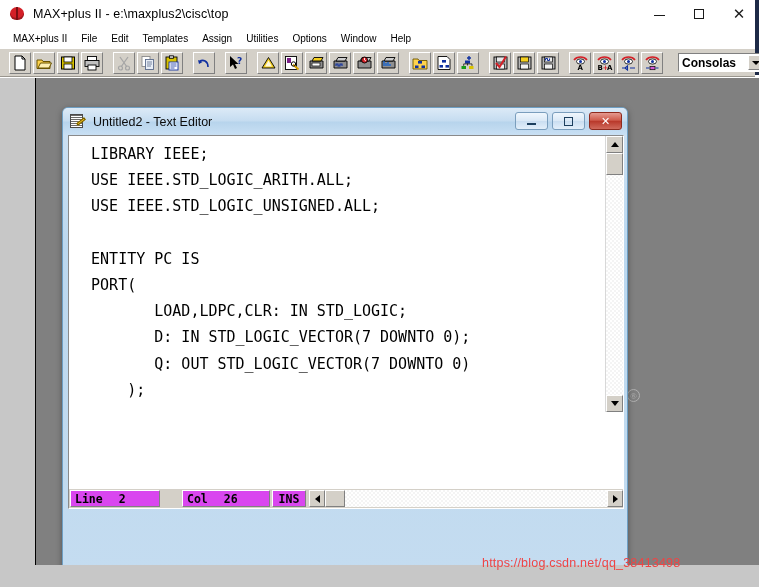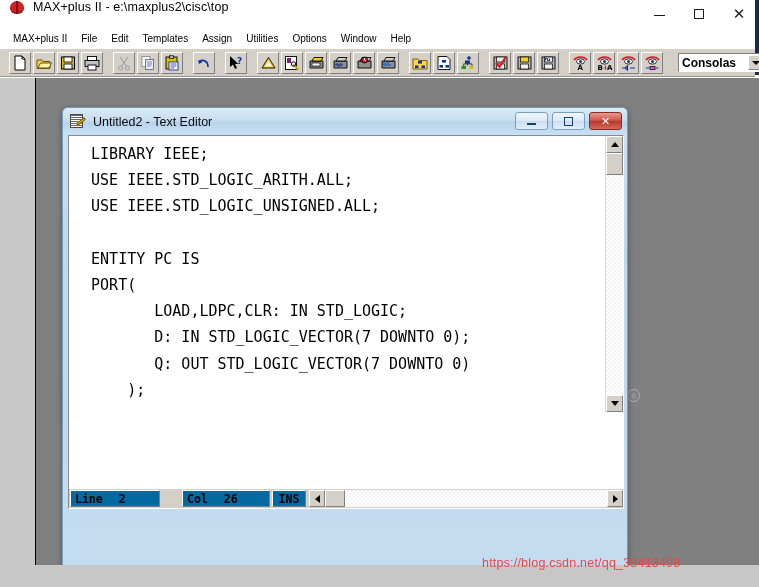--- a/index.html
+++ b/index.html
@@ -23,21 +23,21 @@
   }
 
   
   .win-titlebar {
     position: absolute;
     left: 0; top: 0;
     width: 759px;
     height: 28px;
     background: #ffffff;
     display: flex;
-    align-items: flex-start;
+    align-items: center;
   }
   .win-title-icon {
     width: 16px; height: 16px;
     margin-left: 9px;
     margin-right: 8px;
     position: relative;
     flex: 0 0 auto;
   }
   .win-title-icon .bug {
     position: absolute;
@@ -450,21 +450,21 @@
     width: 554px;
     height: 19px;
     background: #d4d0c8;
     display: flex;
     align-items: center;
     box-sizing: border-box;
   }
   .st-cell {
     height: 17px;
     margin: 0 1px;
-    background: #0369a1;
+    background: #d946ef;
     border-top: 1px solid #ffffff;
     border-left: 1px solid #ffffff;
     border-right: 1px solid #808080;
     border-bottom: 1px solid #808080;
     display: flex;
     align-items: center;
     font-family: "DejaVu Sans Mono", monospace;
     font-size: 11.5px;
     font-weight: bold;
     color: #000;

